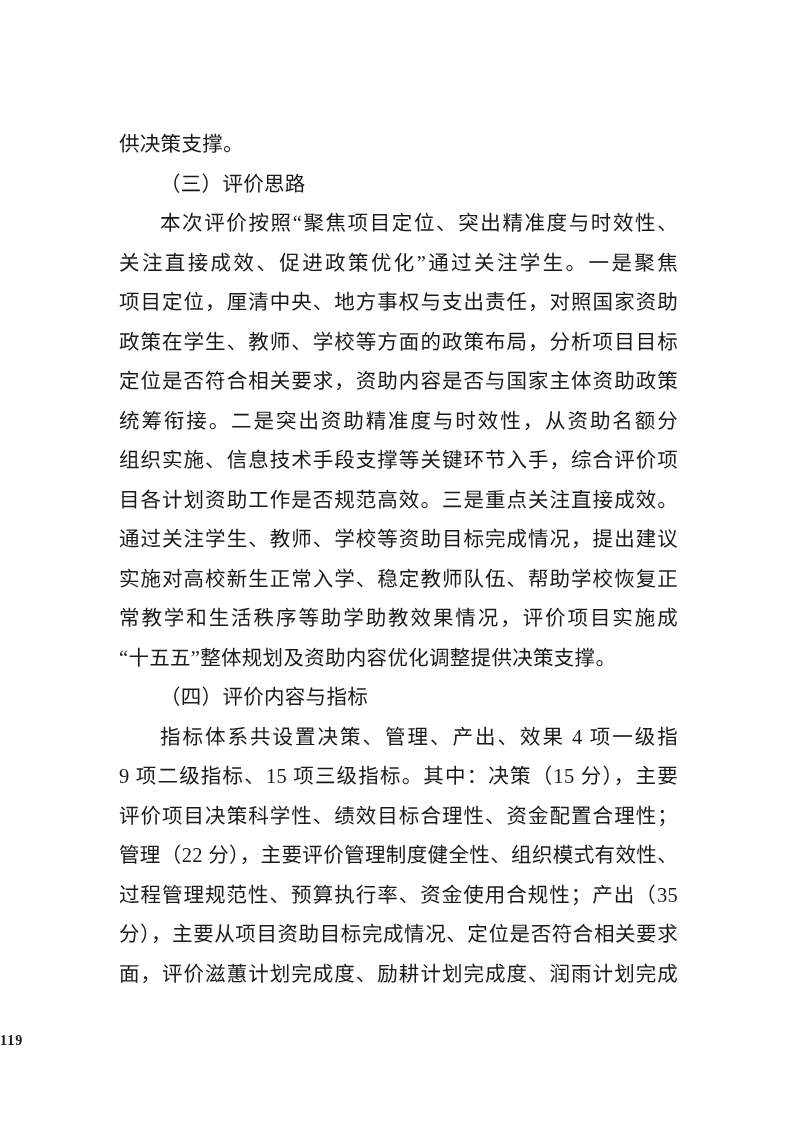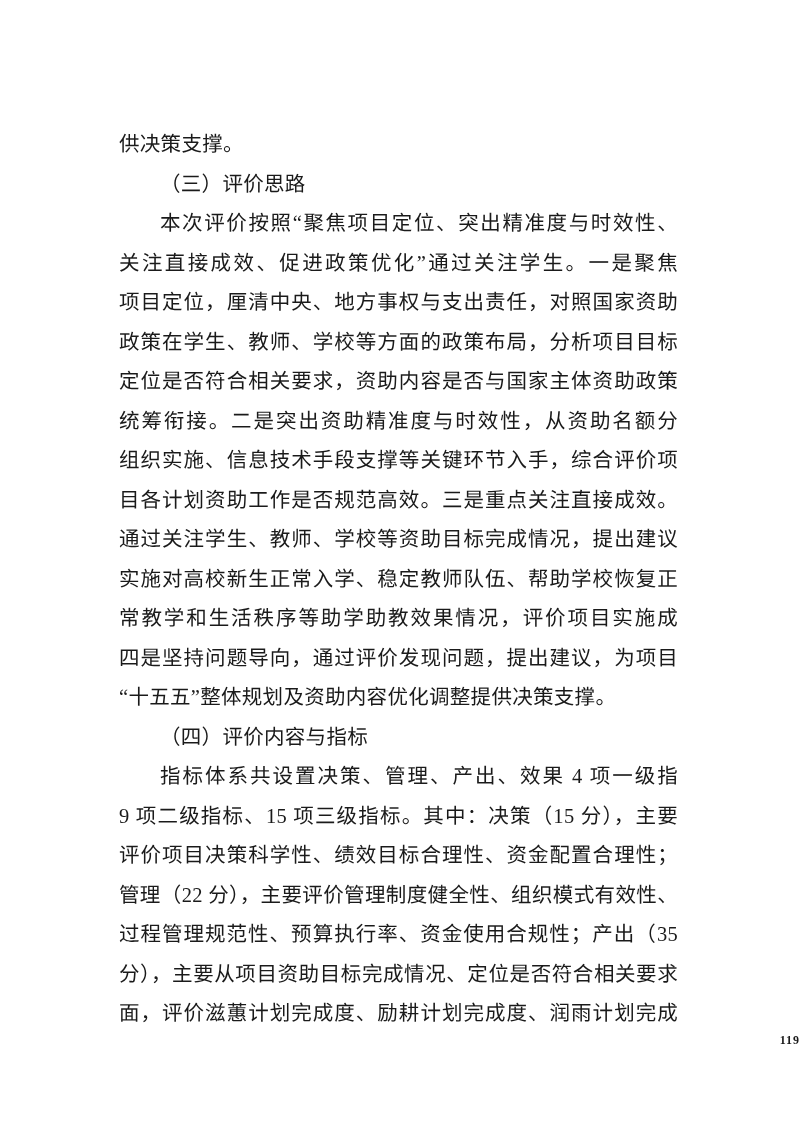--- a/index.html
+++ b/index.html
@@ -51,22 +51,22 @@
     text-indent: 2em;
   }
   .bold {
     font-weight: normal;
   }
   .page-number {
     position: absolute;
     left: 0;
     right: 0;
     top: 1033px;
-    text-align: right;
-    font-size: 12px;
+    text-align: left;
+    font-size: 14px;
     font-weight: 600;
     letter-spacing: 1px;
     color: #1a1a1a;
   }
 </style>
 </head>
 <body>
 
 <div class="page">
   <div class="text-block">
@@ -76,21 +76,20 @@
       <div class="line mid">关注直接成效、促进政策优化”通过关注学生。一是聚焦</div>
       <div class="line mid">项目定位，厘清中央、地方事权与支出责任，对照国家资助</div>
       <div class="line mid">政策在学生、教师、学校等方面的政策布局，分析项目目标</div>
       <div class="line mid">定位是否符合相关要求，资助内容是否与国家主体资助政策</div>
       <div class="line mid">统筹衔接。二是突出资助精准度与时效性，从资助名额分配、</div>
       <div class="line mid">组织实施、信息技术手段支撑等关键环节入手，综合评价项</div>
       <div class="line mid">目各计划资助工作是否规范高效。三是重点关注直接成效。</div>
       <div class="line mid">通过关注学生、教师、学校等资助目标完成情况，提出建议</div>
       <div class="line mid">实施对高校新生正常入学、稳定教师队伍、帮助学校恢复正</div>
       <div class="line mid">常教学和生活秩序等助学助教效果情况，评价项目实施成效。</div>
-      <div class="line mid">四是坚持问题导向，通过评价发现问题，提出建议，为项目</div>
       <div class="line end">“十五五”整体规划及资助内容优化调整提供决策支撑。</div>
       <div class="line heading">（四）评价内容与指标</div>
       <div class="line first">指标体系共设置决策、管理、产出、效果 4 项一级指标、</div>
       <div class="line mid"><span>9 项二级指标、15 项三级指标。其中：决策（</span><span class="bold">15</span><span> 分），主要</span></div>
       <div class="line mid">评价项目决策科学性、绩效目标合理性、资金配置合理性；</div>
       <div class="line mid"><span>管理（</span><span class="bold">22</span><span> 分），主要评价管理制度健全性、组织模式有效性、</span></div>
       <div class="line mid"><span>过程管理规范性、预算执行率、资金使用合规性；产出（</span><span class="bold">35</span></div>
       <div class="line mid">分），主要从项目资助目标完成情况、定位是否符合相关要求</div>
       <div class="line mid">面，评价滋蕙计划完成度、励耕计划完成度、润雨计划完成</div>
     </div>

